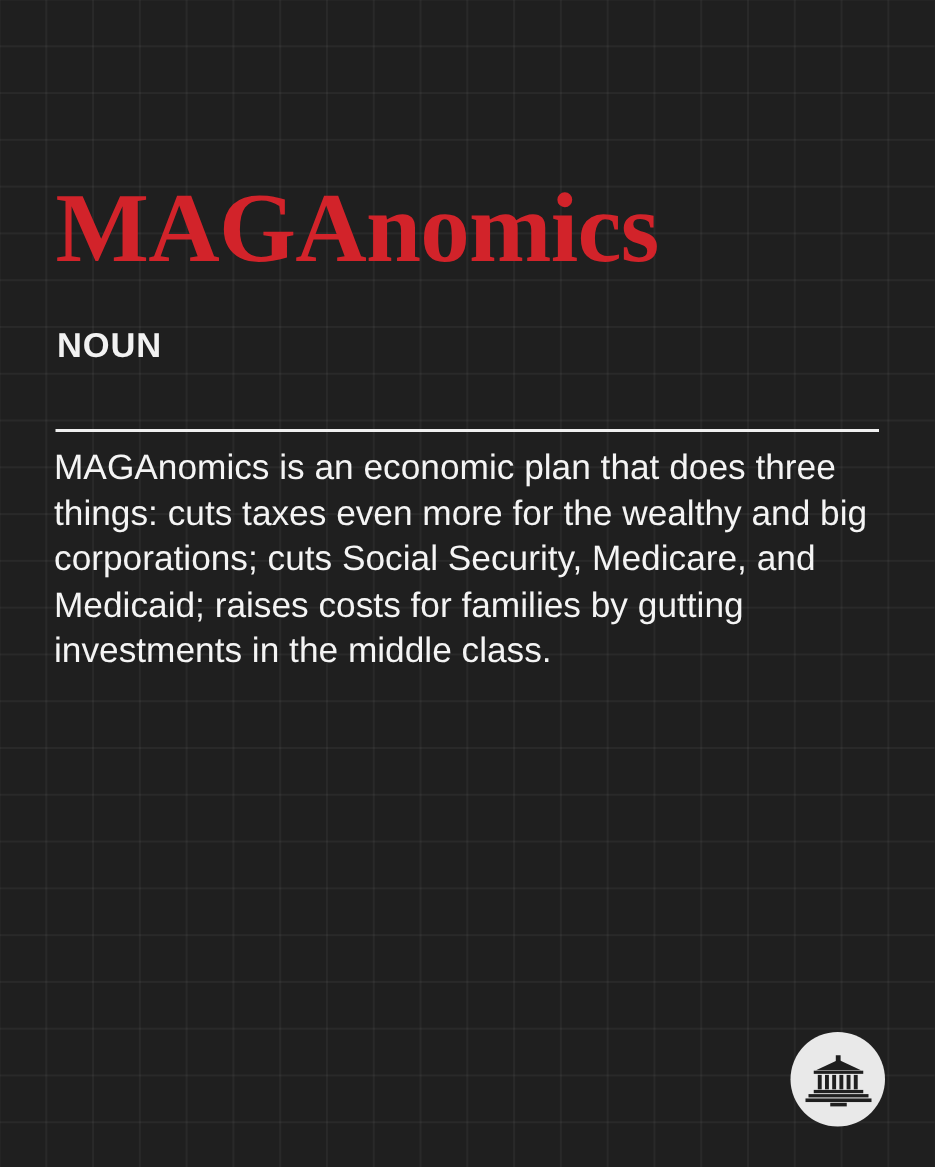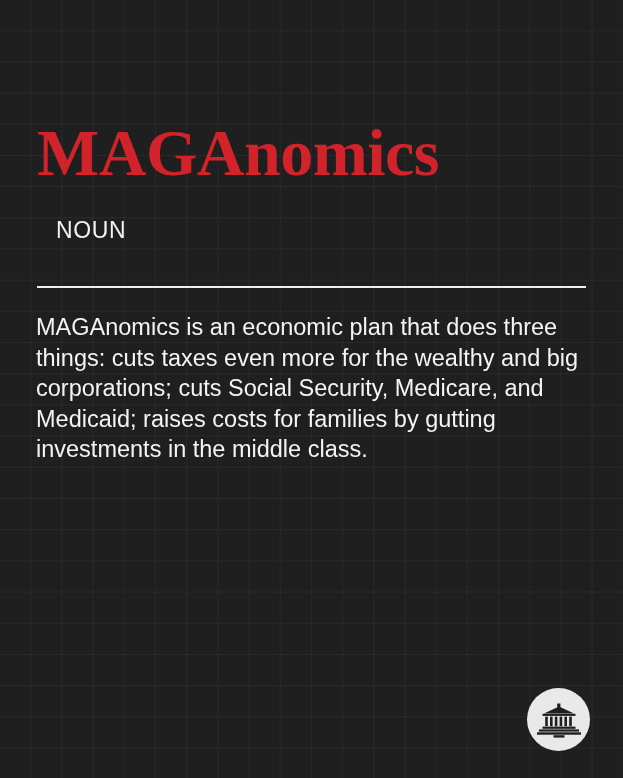--- a/index.html
+++ b/index.html
@@ -42,38 +42,38 @@
     letter-spacing: -0.5px;
     color: #d2232a;
     position: absolute;
     top: 117px;
     left: 0;
     white-space: nowrap;
   }
   .pos {
     position: absolute;
     top: 216px;
-    left: 19px;
+    left: 1px;
     font-size: 23px;
     line-height: 28px;
     letter-spacing: 0.6px;
     color: #f2f2f2;
-    font-weight: 400;
+    font-weight: 700;
   }
   .rule {
     position: absolute;
     top: 286px;
     left: 37px;
     width: 549px;
     height: 2px;
     background: #efefef;
   }
   .definition {
     position: absolute;
-    top: 312px;
+    top: 296px;
     left: 36px;
     width: 552px;
     font-size: 23.5px;
     line-height: 30.5px;
     color: #f4f4f4;
     font-weight: 400;
   }
   .definition p {
     margin: 0 0 30px 0;
   }

